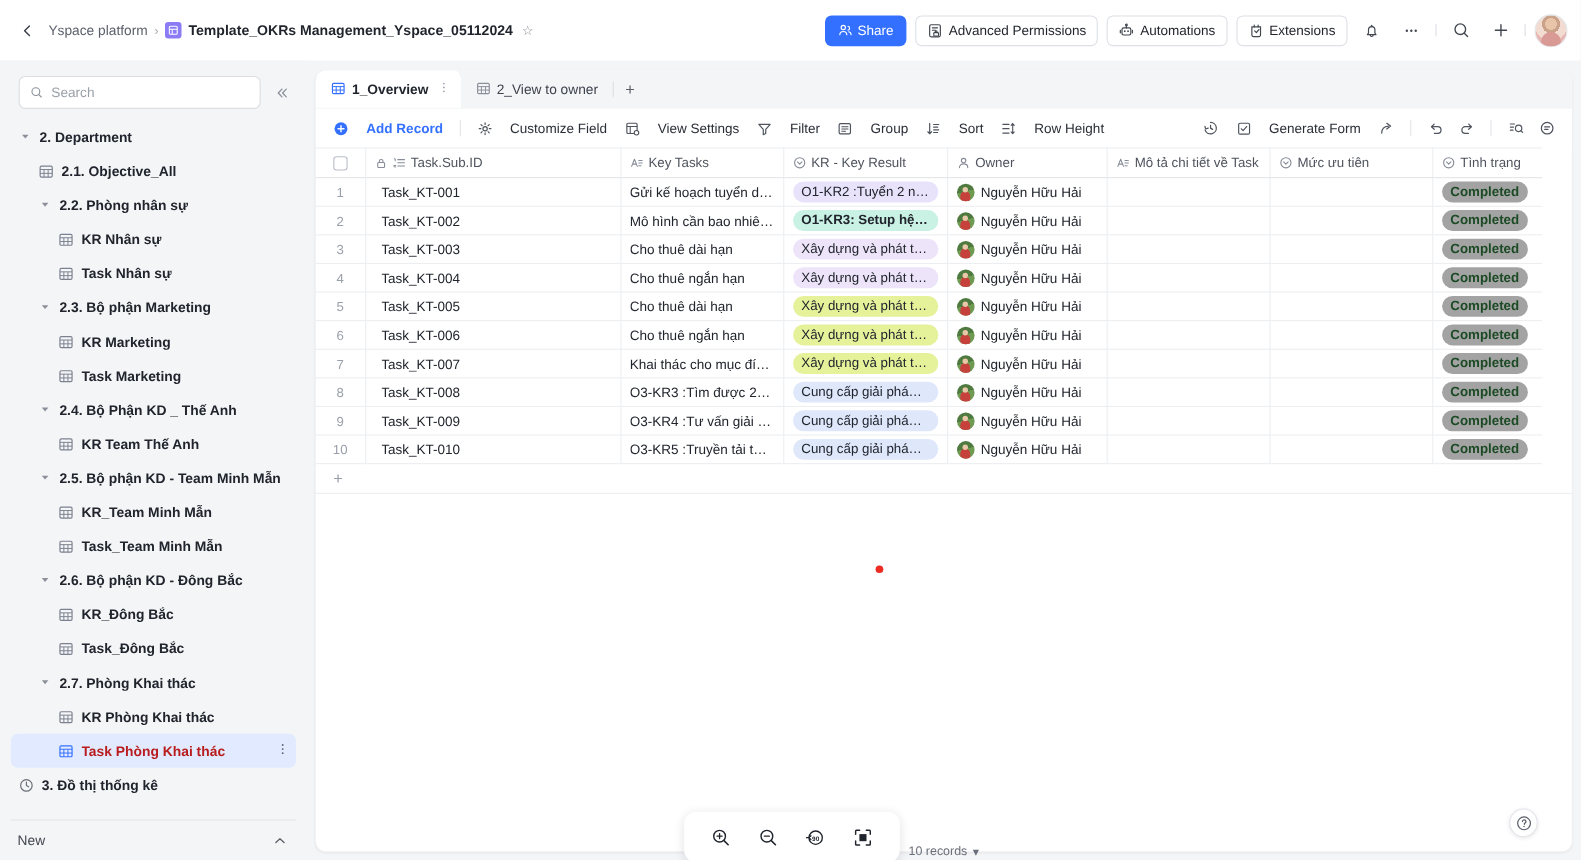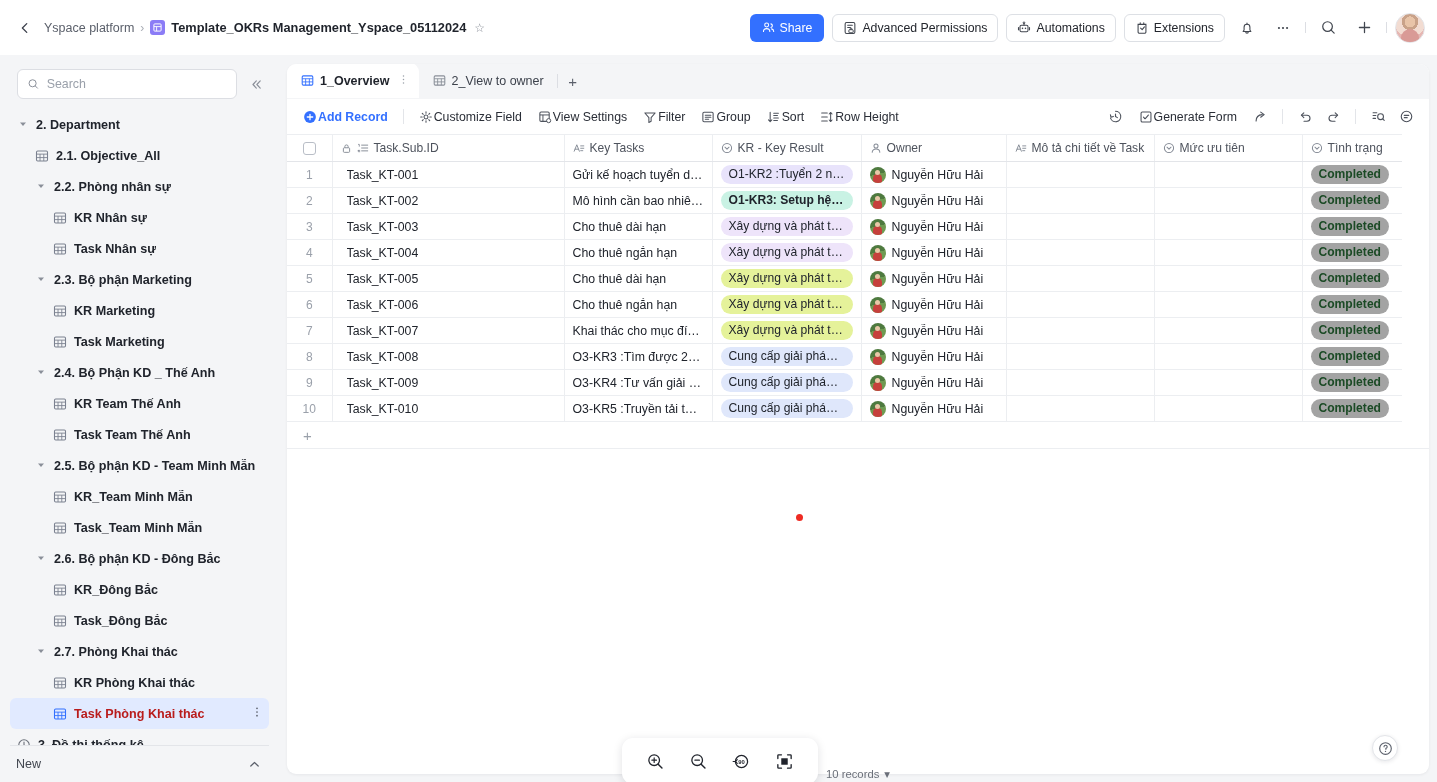--- a/index.html
+++ b/index.html
@@ -143,21 +143,21 @@
   .tab-plus {
     width: 24px; height: 24px; align-self: center; display: flex; align-items: center;
     justify-content: center; color: #5b606b; font-size: 15px; cursor: pointer; border-radius: 4px;
   }
 
   .toolbar {
     height: 35px; background: #fff; display: flex; align-items: center;
     padding: 0 10px 0 8px; gap: 0;
   }
   .tb-item {
-    display: flex; align-items: center; gap: 1px; height: 25px; padding: 0 8px;
+    display: flex; align-items: center; gap: 16px; height: 25px; padding: 0 8px;
     font-size: 12.3px; color: #2a2e37; border-radius: 5px; cursor: pointer; white-space: nowrap;
   }
   .tb-item.accent { color: #3370ff; font-weight: bold; }
   .tb-sep { width: 1px; height: 15px; background: #e3e5e9; margin: 0 7px; }
   .tb-ico { display: flex; align-items: center; color: #4e535d; }
   .tb-item.accent .tb-ico { color: #3370ff; }
   .tb-right { margin-left: auto; display: flex; align-items: center; gap: 2px; }
   .tb-iconly {
     width: 26px; height: 25px; display: flex; align-items: center; justify-content: center;
     color: #4e535d; border-radius: 5px; cursor: pointer;
@@ -436,29 +436,20 @@
         <span class="tree-label">2.4. Bộ Phận KD _ Thế Anh</span>
       </div>
       <div class="tree-item" style="padding-left: 42px;">
         <span class="grid-ico">
           <svg width="14" height="14" viewBox="0 0 15 15" fill="none">
   <rect x="1.6" y="2.2" width="11.8" height="10.6" rx="1.3" stroke="#7b8190" stroke-width="1.15"></rect>
   <path d="M1.6 5.5h11.8M5.4 5.5v7.3M9.4 5.5v7.3M1.6 9.2h11.8" stroke="#7b8190" stroke-width="0.95"></path>
 </svg>
         </span>
         <span class="tree-label">KR Team Thế Anh</span>
-      </div>
-      <div class="tree-item" style="padding-left: 42px;">
-        <span class="grid-ico">
-          <svg width="14" height="14" viewBox="0 0 15 15" fill="none">
-  <rect x="1.6" y="2.2" width="11.8" height="10.6" rx="1.3" stroke="#7b8190" stroke-width="1.15"></rect>
-  <path d="M1.6 5.5h11.8M5.4 5.5v7.3M9.4 5.5v7.3M1.6 9.2h11.8" stroke="#7b8190" stroke-width="0.95"></path>
-</svg>
-        </span>
-        <span class="tree-label">Task Team Thế Anh</span>
       </div>
       <div class="tree-item" style="padding-left: 24px;">
         <span class="caret"><svg width="8" height="8" viewBox="0 0 8 8">
             <path d="M1 2.4h6L4 6z" fill="#8a8f99"></path>
           </svg></span>
         <span class="tree-label">2.5. Bộ phận KD - Team Minh Mẫn</span>
       </div>
       <div class="tree-item" style="padding-left: 42px;">
         <span class="grid-ico">
           <svg width="14" height="14" viewBox="0 0 15 15" fill="none">

